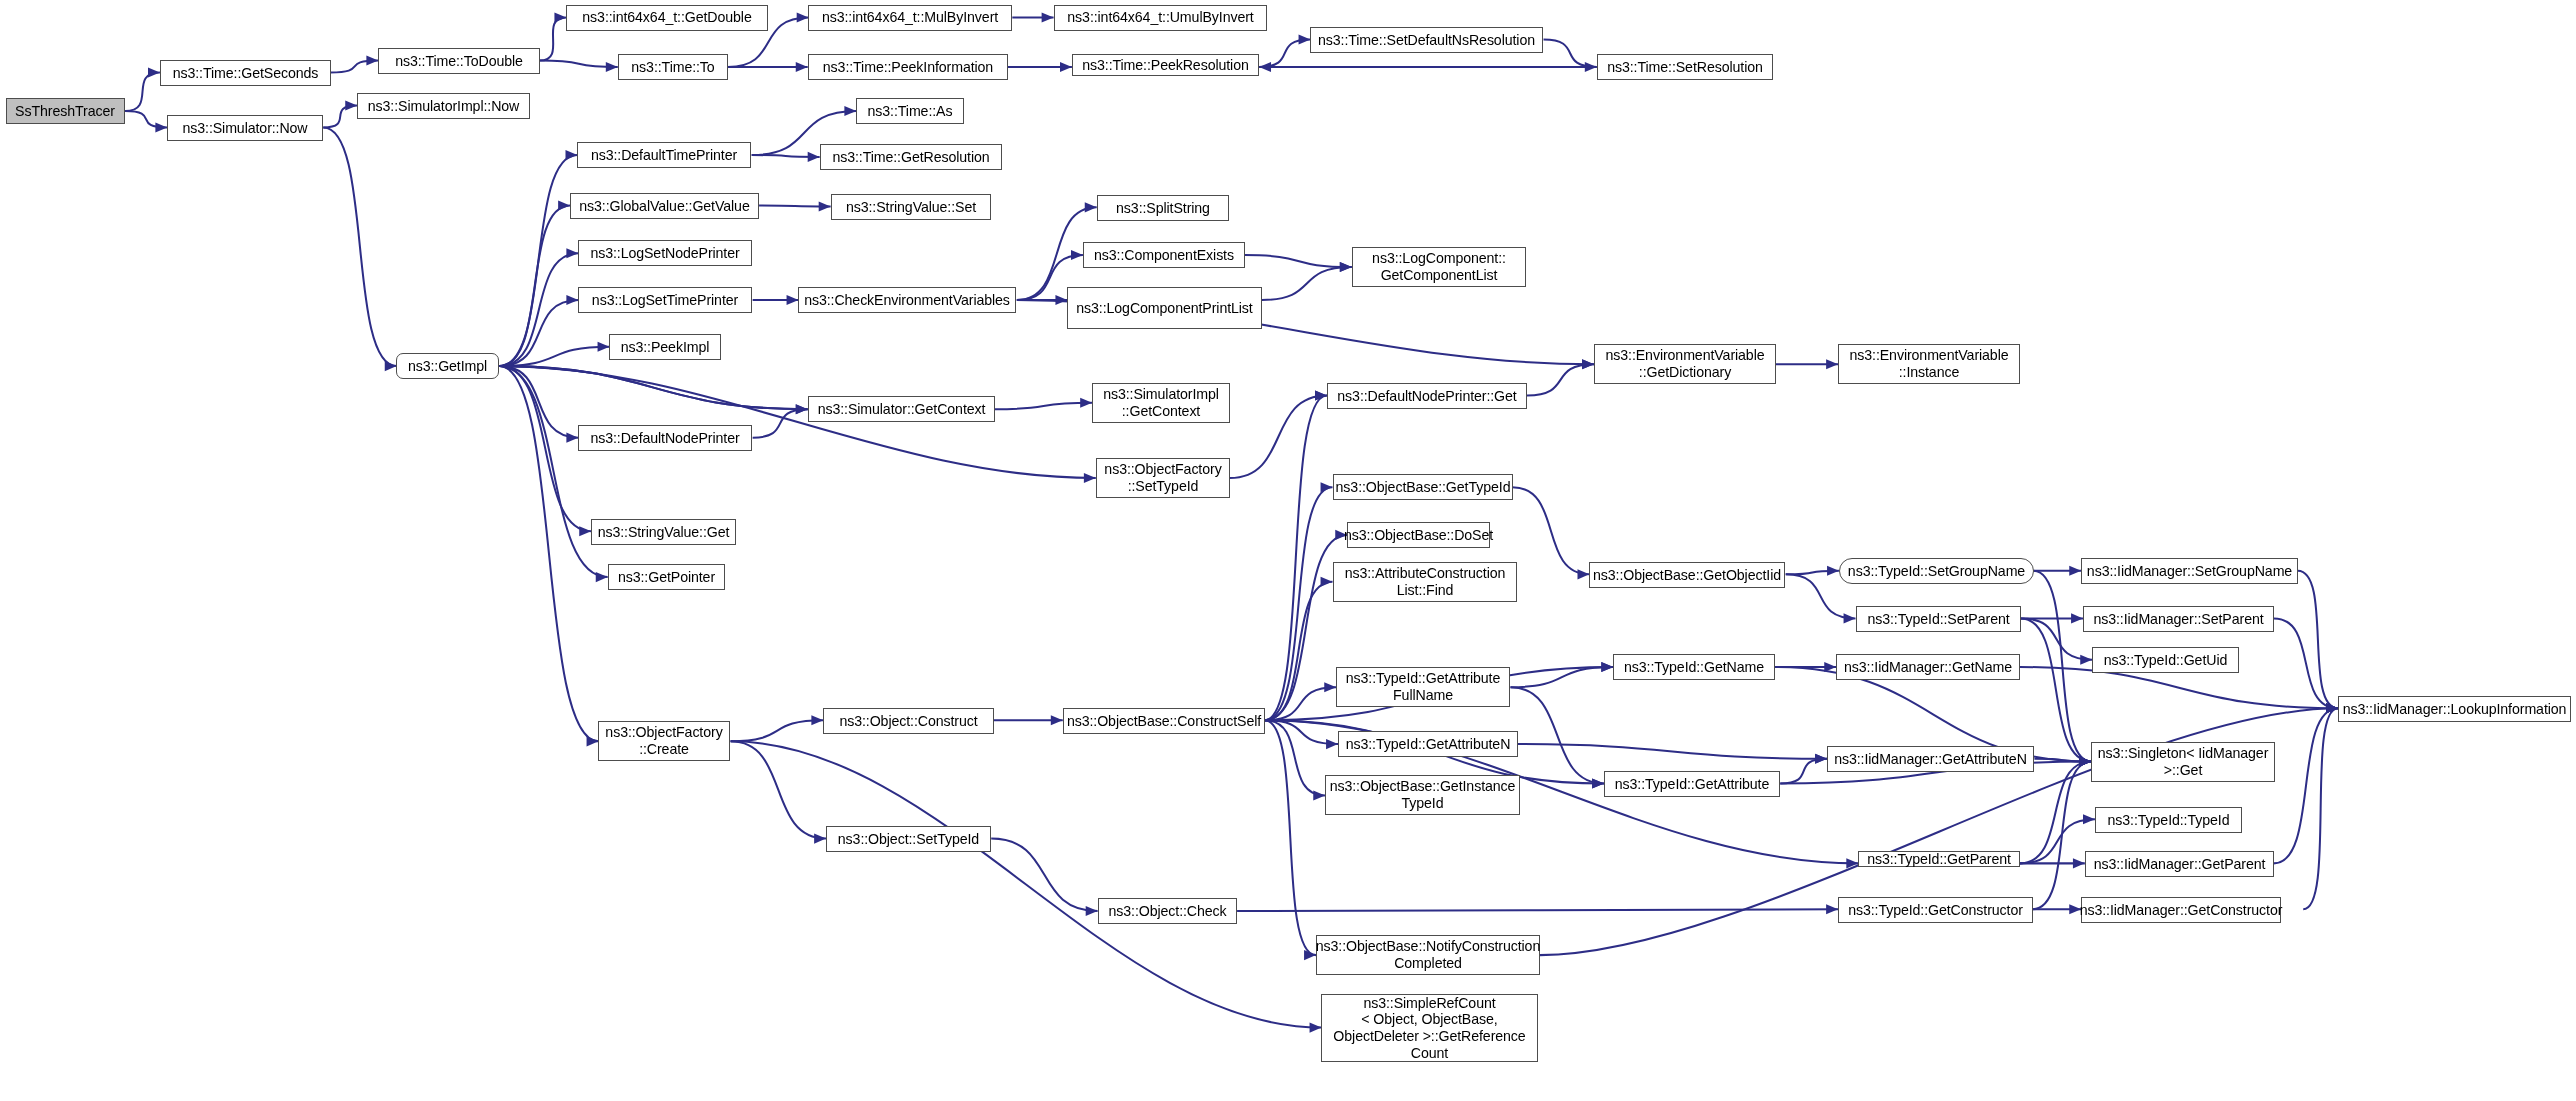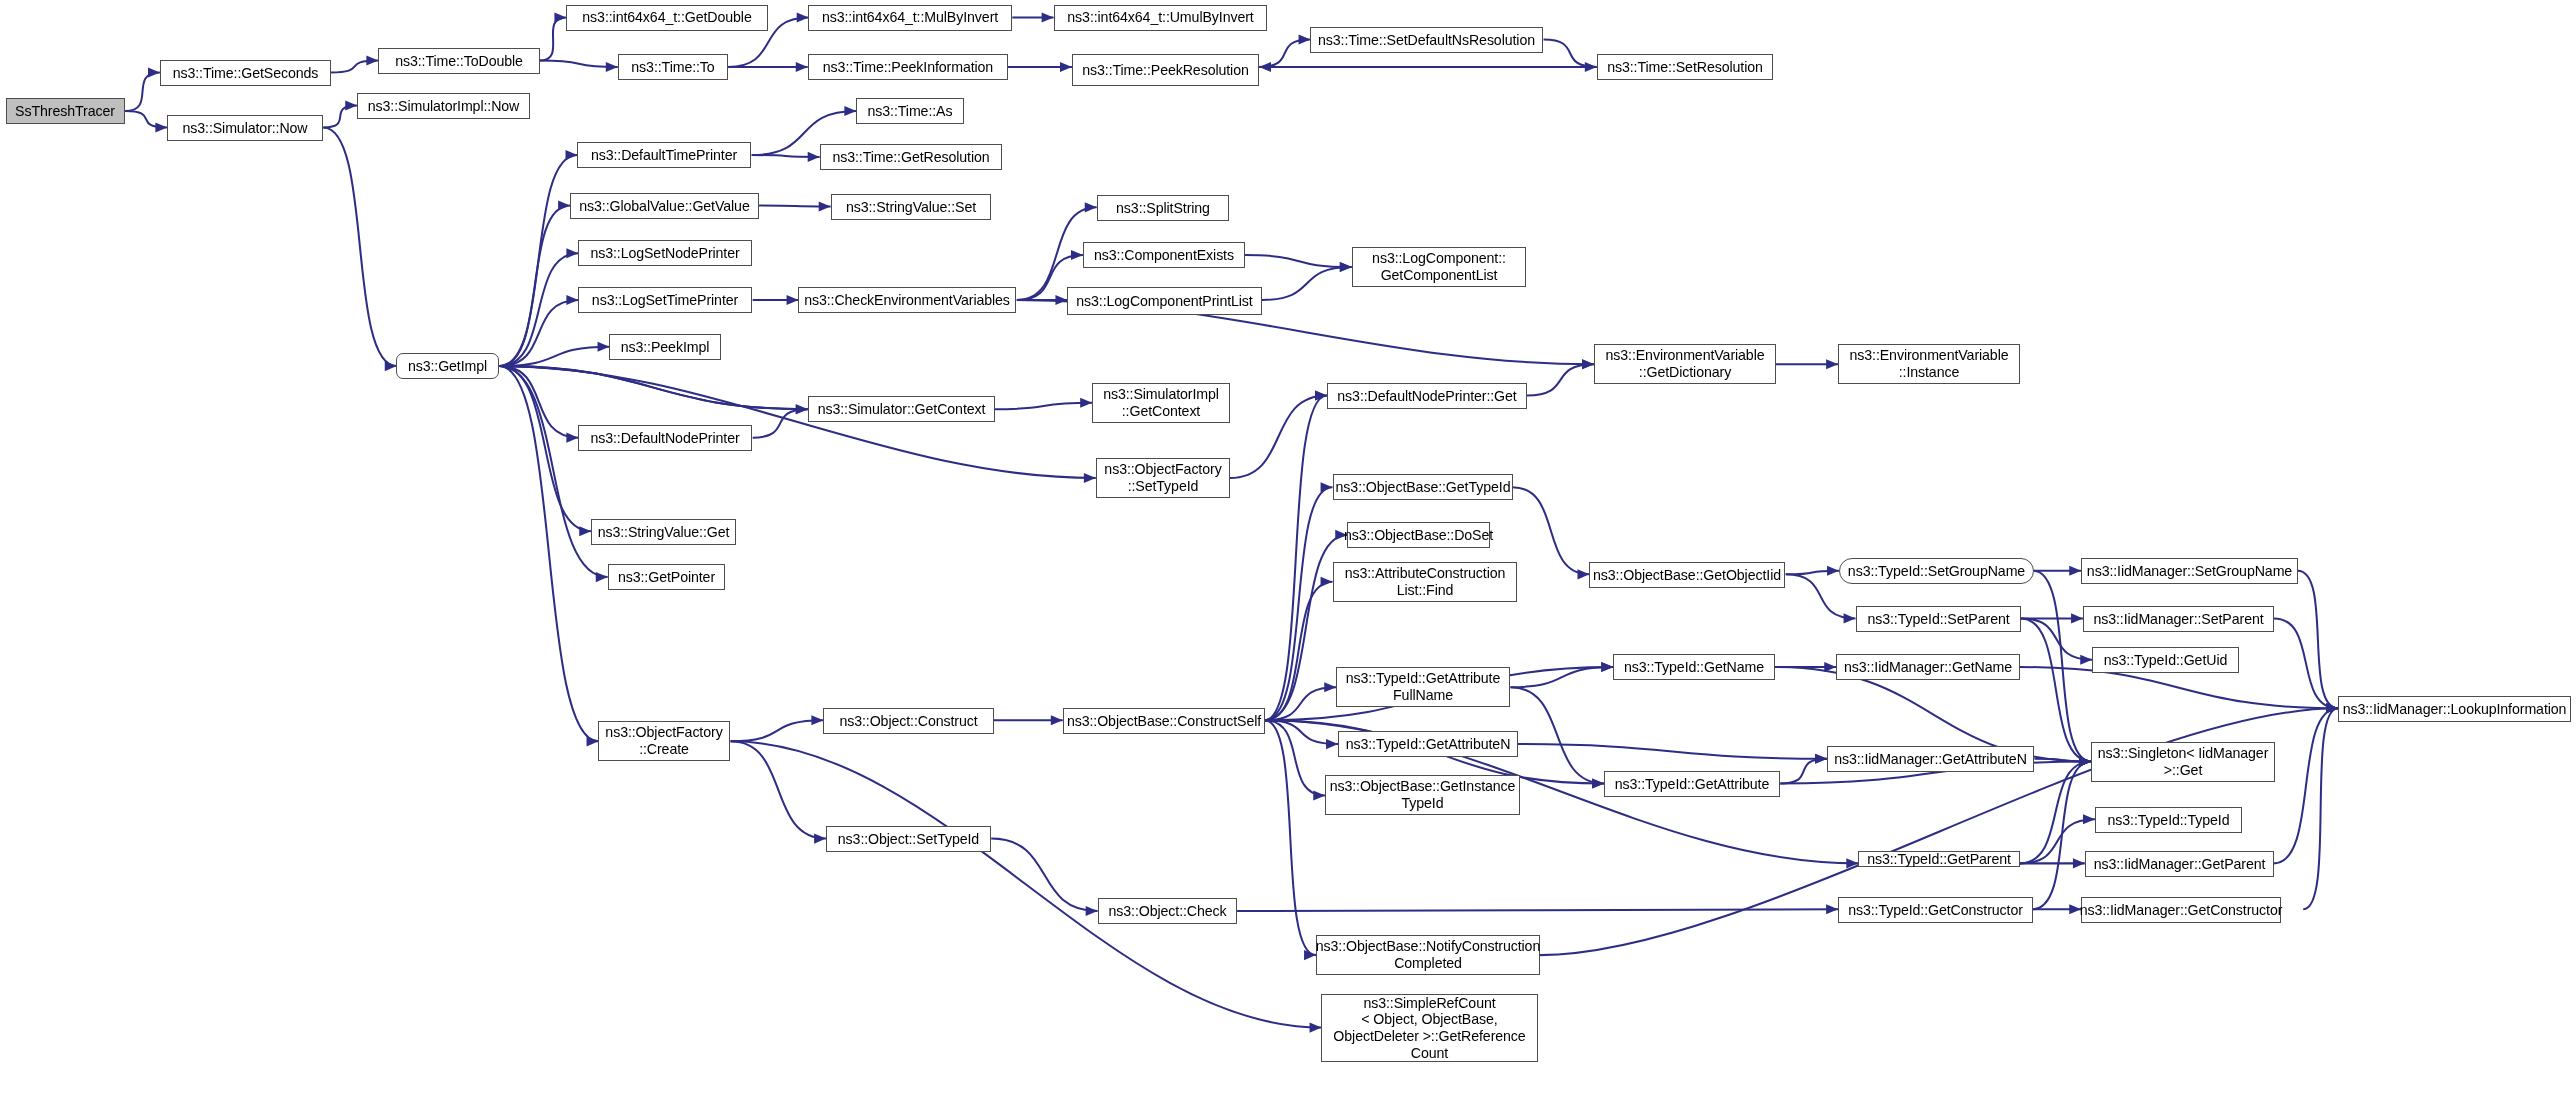--- a/index.html
+++ b/index.html
@@ -233,34 +233,34 @@
       <div class="gnode root" style="left: 5.5px; top: 98px; width: 119px; height: 26px;">SsThreshTracer</div>
       <div class="gnode" style="left: 160px; top: 60px; width: 171px; height: 26px;">ns3::Time::GetSeconds</div>
       <div class="gnode" style="left: 167px; top: 115px; width: 156px; height: 26px;">ns3::Simulator::Now</div>
       <div class="gnode" style="left: 378px; top: 48px; width: 162px; height: 26px;">ns3::Time::ToDouble</div>
       <div class="gnode" style="left: 357px; top: 93px; width: 173px; height: 26px;">ns3::SimulatorImpl::Now</div>
       <div class="gnode" style="left: 566px; top: 4.6px; width: 202px; height: 26px;">ns3::int64x64_t::GetDouble</div>
       <div class="gnode" style="left: 618px; top: 54px; width: 110px; height: 26px;">ns3::Time::To</div>
       <div class="gnode" style="left: 808px; top: 4.6px; width: 204px; height: 26px;">ns3::int64x64_t::MulByInvert</div>
       <div class="gnode" style="left: 808px; top: 54px; width: 200px; height: 26px;">ns3::Time::PeekInformation</div>
       <div class="gnode" style="left: 1054px; top: 4.6px; width: 213px; height: 26px;">ns3::int64x64_t::UmulByInvert</div>
-      <div class="gnode" style="left: 1072px; top: 54px; width: 187px; height: 32px;">ns3::Time::PeekResolution</div>
+      <div class="gnode" style="left: 1072px; top: 54px; width: 187px; height: 22px;">ns3::Time::PeekResolution</div>
       <div class="gnode" style="left: 1310px; top: 27px; width: 233px; height: 26px;">ns3::Time::SetDefaultNsResolution</div>
       <div class="gnode" style="left: 1597px; top: 54px; width: 176px; height: 26px;">ns3::Time::SetResolution</div>
       <div class="gnode" style="left: 856px; top: 98px; width: 108px; height: 26px;">ns3::Time::As</div>
       <div class="gnode" style="left: 577px; top: 142px; width: 174px; height: 26px;">ns3::DefaultTimePrinter</div>
       <div class="gnode" style="left: 820px; top: 144px; width: 182px; height: 26px;">ns3::Time::GetResolution</div>
       <div class="gnode" style="left: 570px; top: 193px; width: 189px; height: 26px;">ns3::GlobalValue::GetValue</div>
       <div class="gnode" style="left: 831px; top: 194px; width: 160px; height: 26px;">ns3::StringValue::Set</div>
       <div class="gnode" style="left: 578px; top: 240px; width: 174px; height: 26px;">ns3::LogSetNodePrinter</div>
       <div class="gnode" style="left: 1097px; top: 195px; width: 132px; height: 26px;">ns3::SplitString</div>
       <div class="gnode" style="left: 1083px; top: 242px; width: 162px; height: 26px;">ns3::ComponentExists</div>
       <div class="gnode" style="left: 578px; top: 287px; width: 174px; height: 26px;">ns3::LogSetTimePrinter</div>
       <div class="gnode" style="left: 798px; top: 287px; width: 218px; height: 26px;">ns3::CheckEnvironmentVariables</div>
-      <div class="gnode" style="left: 1067px; top: 287px; width: 195px; height: 28px;">ns3::LogComponentPrintList</div>
+      <div class="gnode" style="left: 1067px; top: 287px; width: 195px; height: 42px;">ns3::LogComponentPrintList</div>
       <div class="gnode" style="left: 1352px; top: 247px; width: 174px; height: 40px;">ns3::LogComponent::
 GetComponentList</div>
       <div class="gnode" style="left: 609px; top: 334px; width: 112px; height: 26px;">ns3::PeekImpl</div>
       <div class="gnode" style="left: 396px; top: 353px; width: 103px; height: 26px; border-radius: 7px;">ns3::GetImpl</div>
       <div class="gnode" style="left: 1594px; top: 344px; width: 182px; height: 40px;">ns3::EnvironmentVariable
 ::GetDictionary</div>
       <div class="gnode" style="left: 1838px; top: 344px; width: 182px; height: 40px;">ns3::EnvironmentVariable
 ::Instance</div>
       <div class="gnode" style="left: 1327px; top: 383px; width: 200px; height: 26px;">ns3::DefaultNodePrinter::Get</div>
       <div class="gnode" style="left: 808px; top: 396px; width: 187px; height: 26px;">ns3::Simulator::GetContext</div>

